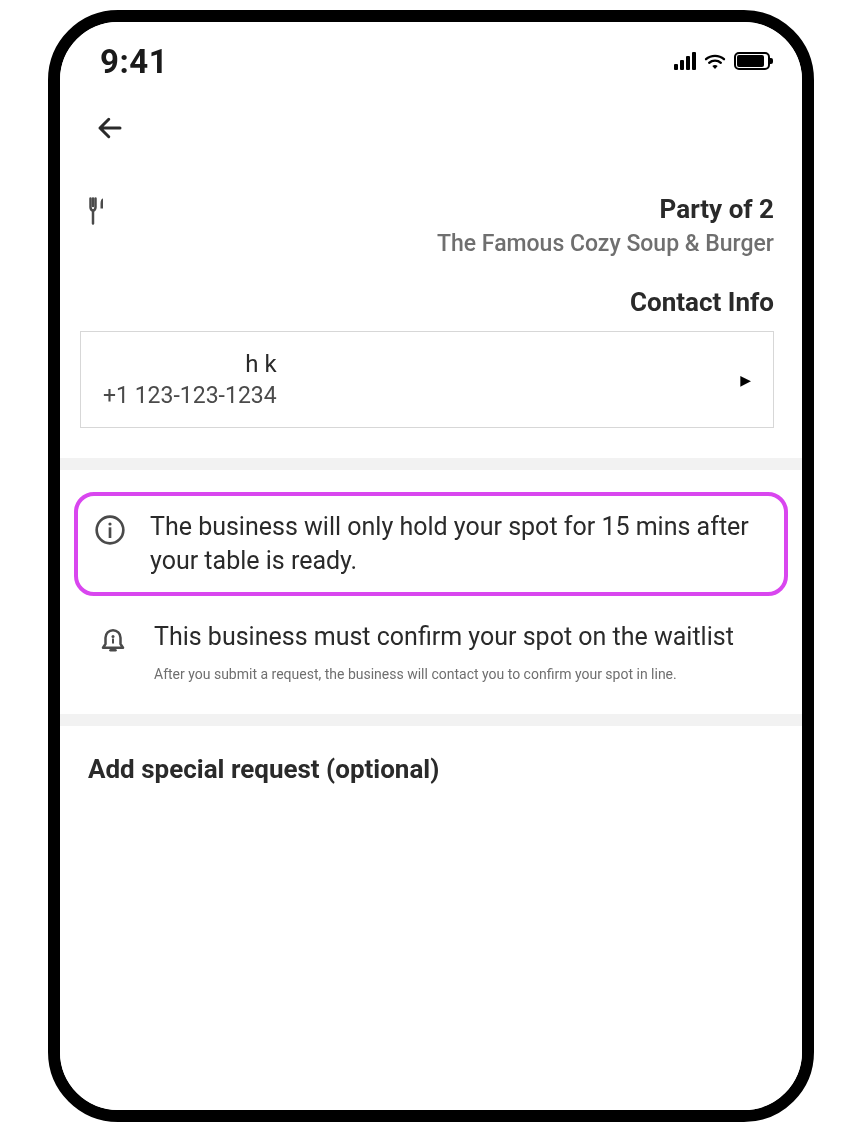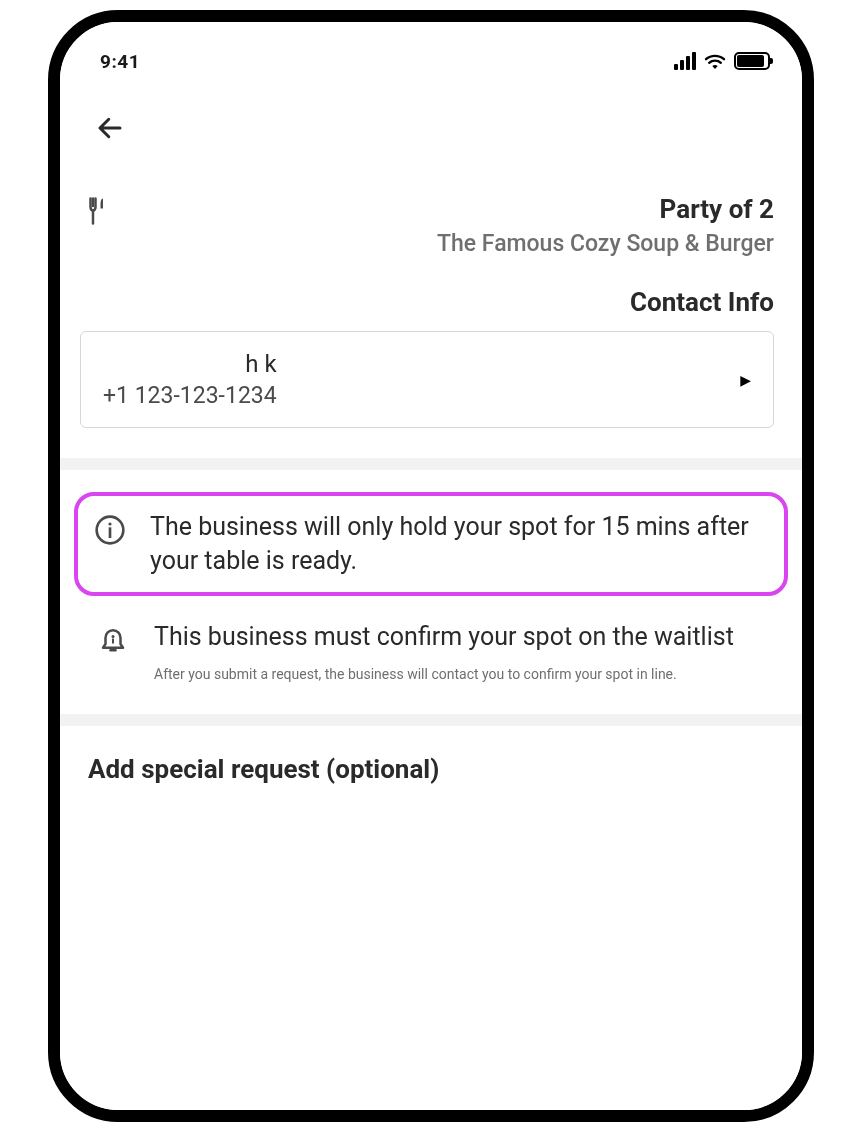--- a/index.html
+++ b/index.html
@@ -17,21 +17,21 @@
     width: 100%; height: 100%;
     background: #fff;
     position: relative;
   }
   
   .status-bar {
     display: flex; justify-content: space-between; align-items: center;
     padding: 18px 32px 8px 40px;
     height: 68px;
   }
-  .status-time { font-size: 19px; font-weight: 700; letter-spacing: 0.5px; color: #1a1a1a; text-align: right; }
+  .status-time { font-size: 33px; font-weight: 700; letter-spacing: 0.5px; color: #1a1a1a; text-align: right; }
   .status-icons { display: flex; align-items: center; gap: 8px; }
   .cell-bars { display: flex; align-items: flex-end; gap: 2px; height: 18px; }
   .cell-bars span { width: 4px; background: #000; border-radius: 1px; }
   .cell-bars span:nth-child(1){height:6px;} .cell-bars span:nth-child(2){height:10px;}
   .cell-bars span:nth-child(3){height:14px;} .cell-bars span:nth-child(4){height:18px;}
   .wifi { width: 22px; height: 18px; }
   .battery {
     width: 36px; height: 18px; border: 2px solid #000; border-radius: 5px; position: relative;
   }
   .battery::after {
@@ -56,21 +56,21 @@
   .section { padding: 28px 28px 6px 20px; text-align: right; }
   .row { display:flex; align-items:flex-start; gap: 28px; margin-bottom: 30px; }
   .row .icon { width: 36px; display:flex; justify-content:center; padding-top:2px; color:#5a5a5a; }
   .row .texts { flex:1; }
   .row .title { font-size: 26px; font-weight: 700; color:#2a2a2a; }
   .row .sub { font-size: 23px; color:#6f6f6f; margin-top: 6px; font-weight: 500; }
 
   .contact-heading { font-size: 26px; font-weight: 700; color:#2a2a2a; margin: 10px 0 14px 0; }
 
   .contact-card {
-    border: 1.5px solid #d7d7d7; border-radius: 6px;
+    border: 1.5px solid #d7d7d7; border-radius: 0;
     padding: 18px 22px;
     display:flex; align-items:center; justify-content:space-between;
     cursor:pointer;
   }
   .contact-card .name { font-size: 24px; color:#2a2a2a; margin-bottom: 4px; }
   .contact-card .phone { font-size: 23px; color:#4a4a4a; }
   .contact-card .chev { font-size: 14px; color:#000; }
 
   .divider { height: 12px; background:#f2f2f2; margin-top: 24px; }
 

